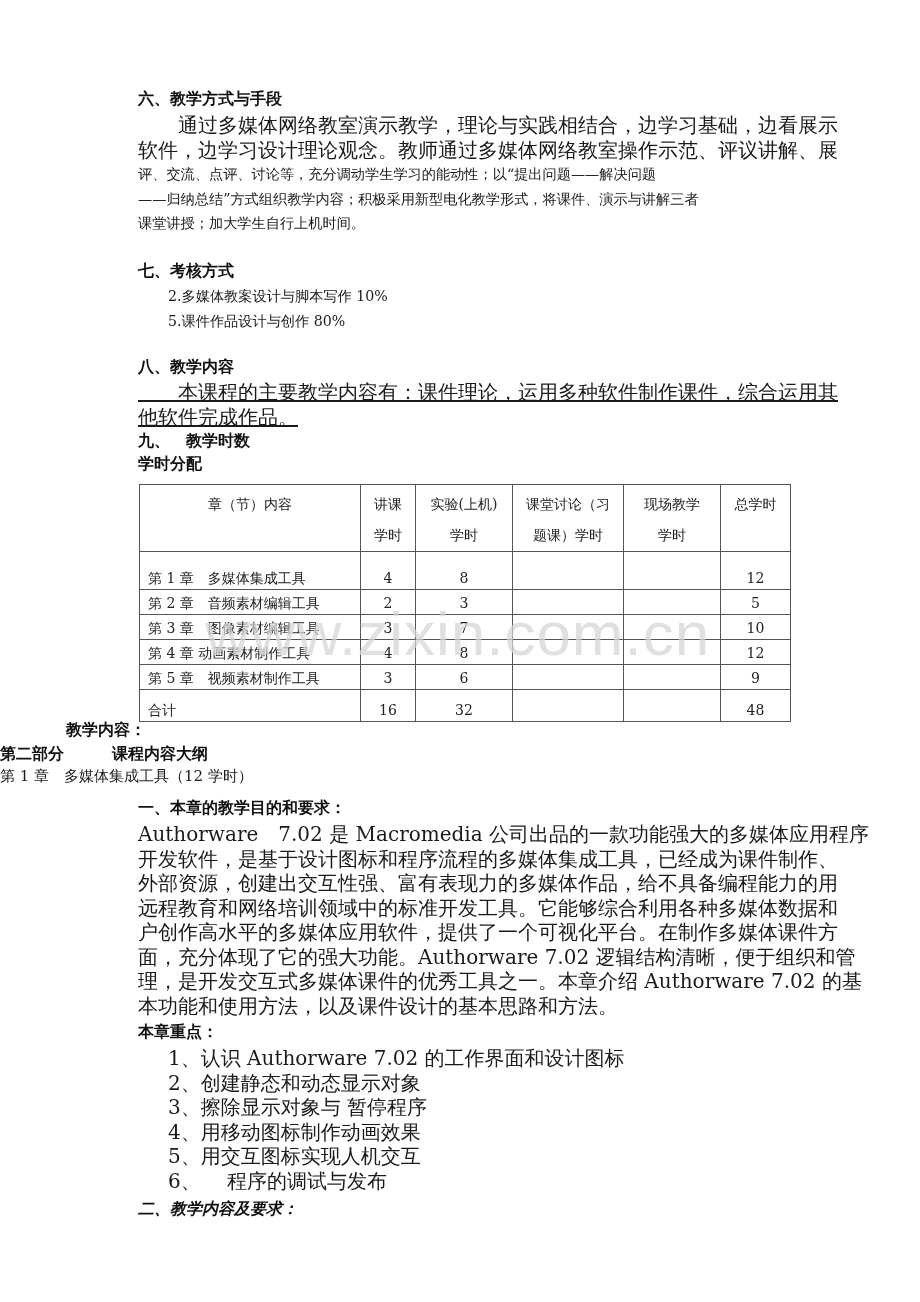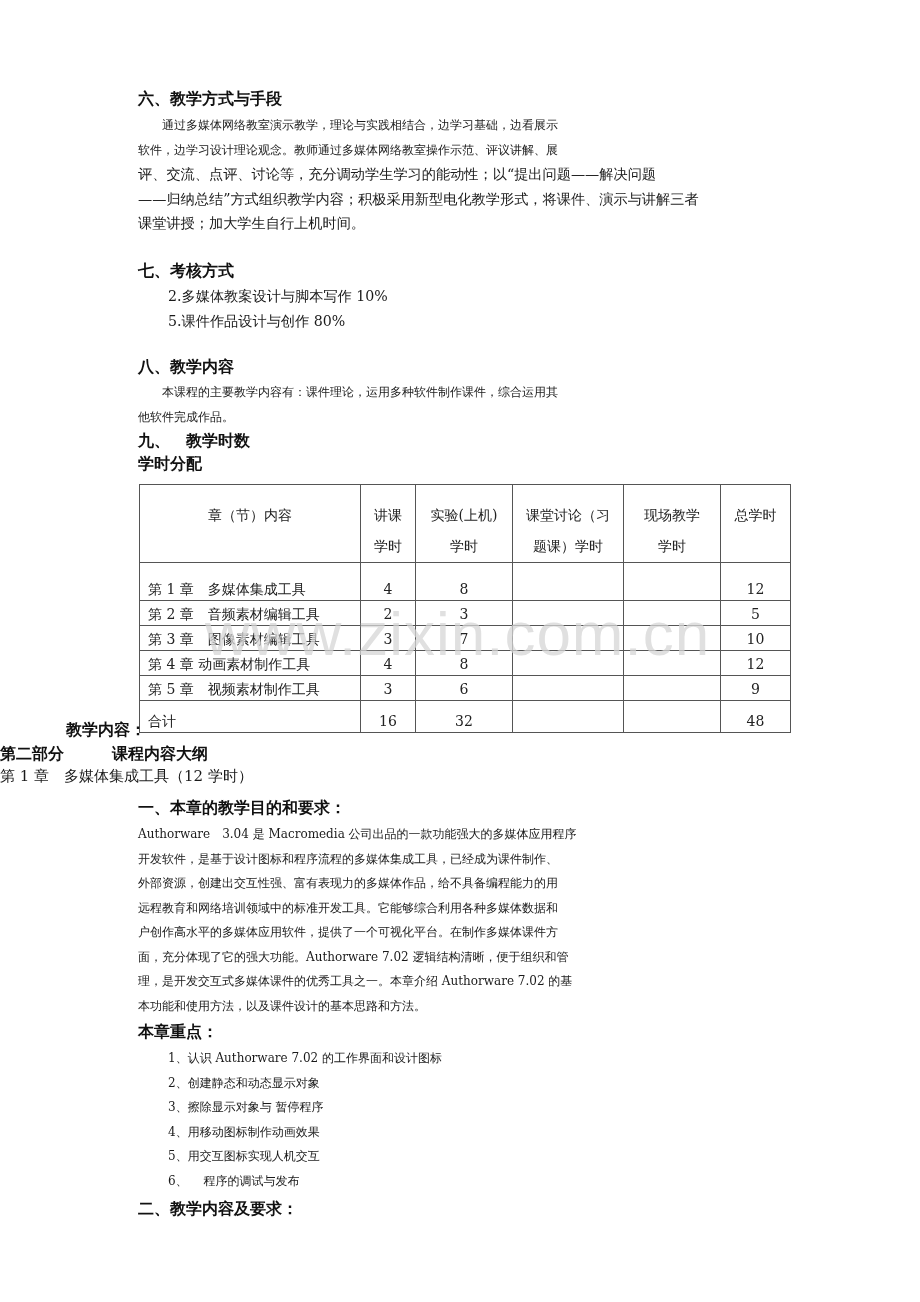--- a/index.html
+++ b/index.html
@@ -4,32 +4,32 @@
   <style>
     html, body { margin: 0; padding: 0; background: #ffffff; }
     body {
       width: 920px; height: 1302px; position: relative; overflow: hidden;
       font-family: "DejaVu Serif", "Liberation Serif", serif;
       color: #1a1a1a;
     }
     .abs { position: absolute; white-space: nowrap; }
     .h { font-family: "DejaVu Sans", "Liberation Sans", sans-serif; font-weight: bold; font-size: 16px; color: #111; }
     .block { position: absolute; left: 138px; width: 652px; }
-    .line { height: 24.5px; line-height: 24.5px; white-space: nowrap; font-size: 12px; }
+    .line { height: 24.5px; line-height: 24.5px; white-space: nowrap; font-size: 20px; }
     .line.sm { font-size: 14.2px; }
 
     table.hours {
       position: absolute; left: 139px; top: 484px; width: 651px;
       border-collapse: collapse; font-size: 14px; table-layout: fixed;
     }
     table.hours td, table.hours th {
       border: 1px solid #555; padding: 0 4px; font-weight: normal; color: #222;
       vertical-align: bottom;
     }
-    table.hours th { text-align: center; vertical-align: top; line-height: 31px; padding-top: 15px; padding-bottom: 0; height: 58px; }
+    table.hours th { text-align: center; vertical-align: top; line-height: 31px; padding-top: 4px; padding-bottom: 0; height: 58px; }
     table.hours td.c { text-align: center; }
     table.hours td.l { text-align: left; padding-left: 8px; }
     table.hours tr.r1 td { height: 37px; line-height: 22px; }
     table.hours tr.rn td { height: 24px; line-height: 22px; }
     table.hours tr.rt td { height: 31px; line-height: 22px; }
     table.hours th.first { text-align: center; }
 
     .watermark {
       position: absolute; left: 205px; top: 598px;
       font-family: "Liberation Sans", "DejaVu Sans", sans-serif;
@@ -50,21 +50,21 @@
   <div class="line sm">课堂讲授；加大学生自行上机时间。</div>
 </div>
 
 <div class="abs h" style="left:138px; top:261px;">七、考核方式</div>
 <div class="block" style="top:284px; left:168px;">
   <div class="line sm">2.多媒体教案设计与脚本写作 10%</div>
   <div class="line sm">5.课件作品设计与创作 80%</div>
 </div>
 
 <div class="abs h" style="left:138px; top:357px;">八、教学内容</div>
-<div class="block" style="top:380px;">
+<div class="block" style="top:380px;text-decoration:underline;">
   <div class="line">　　本课程的主要教学内容有：课件理论，运用多种软件制作课件，综合运用其</div>
   <div class="line">他软件完成作品。</div>
 </div>
 
 <div class="abs h" style="left:138px; top:431px;">九、　教学时数</div>
 <div class="abs h" style="left:138px; top:454px;font-family:Liberation Mono, monospace;">学时分配</div>
 
 <table class="hours">
   <colgroup>
     <col style="width:221px">
@@ -135,33 +135,33 @@
   </table>
 
 <div class="watermark">www.zixin.com.cn</div>
 
 <div class="abs h" style="left:66px; top:720px;">教学内容：</div>
 <div class="center h" style="top:744px;">第二部分　　　课程内容大纲</div>
 <div class="center" style="top:767px; font-size:15px;">第 1 章　多媒体集成工具（12 学时）</div>
 
 <div class="abs h" style="left:138px; top:798px;">一、本章的教学目的和要求：</div>
 <div class="block" style="top:822px;">
-  <div class="line">Authorware　3.04 是 Macromedia 公司出品的一款功能强大的多媒体应用程序</div>
+  <div class="line">Authorware　7.02 是 Macromedia 公司出品的一款功能强大的多媒体应用程序</div>
   <div class="line">开发软件，是基于设计图标和程序流程的多媒体集成工具，已经成为课件制作、</div>
   <div class="line">外部资源，创建出交互性强、富有表现力的多媒体作品，给不具备编程能力的用</div>
   <div class="line">远程教育和网络培训领域中的标准开发工具。它能够综合利用各种多媒体数据和</div>
   <div class="line">户创作高水平的多媒体应用软件，提供了一个可视化平台。在制作多媒体课件方</div>
   <div class="line">面，充分体现了它的强大功能。Authorware 7.02 逻辑结构清晰，便于组织和管</div>
   <div class="line">理，是开发交互式多媒体课件的优秀工具之一。本章介绍 Authorware 7.02 的基</div>
   <div class="line">本功能和使用方法，以及课件设计的基本思路和方法。</div>
 </div>
 
 <div class="abs h" style="left:138px; top:1022px;">本章重点：</div>
 <div class="block" style="top:1046px; left:168px;">
   <div class="line">1、认识 Authorware 7.02 的工作界面和设计图标</div>
   <div class="line">2、创建静态和动态显示对象</div>
   <div class="line">3、擦除显示对象与 暂停程序</div>
   <div class="line">4、用移动图标制作动画效果</div>
   <div class="line">5、用交互图标实现人机交互</div>
   <div class="line">6、　 程序的调试与发布</div>
 </div>
 
-<div class="abs h" style="left:138px; top:1199px;">二、教学内容及要求：</div>
+<div class="abs h" style="left:138px; top:1199px;font-style:italic;">二、教学内容及要求：</div>
 
 </body></html>

